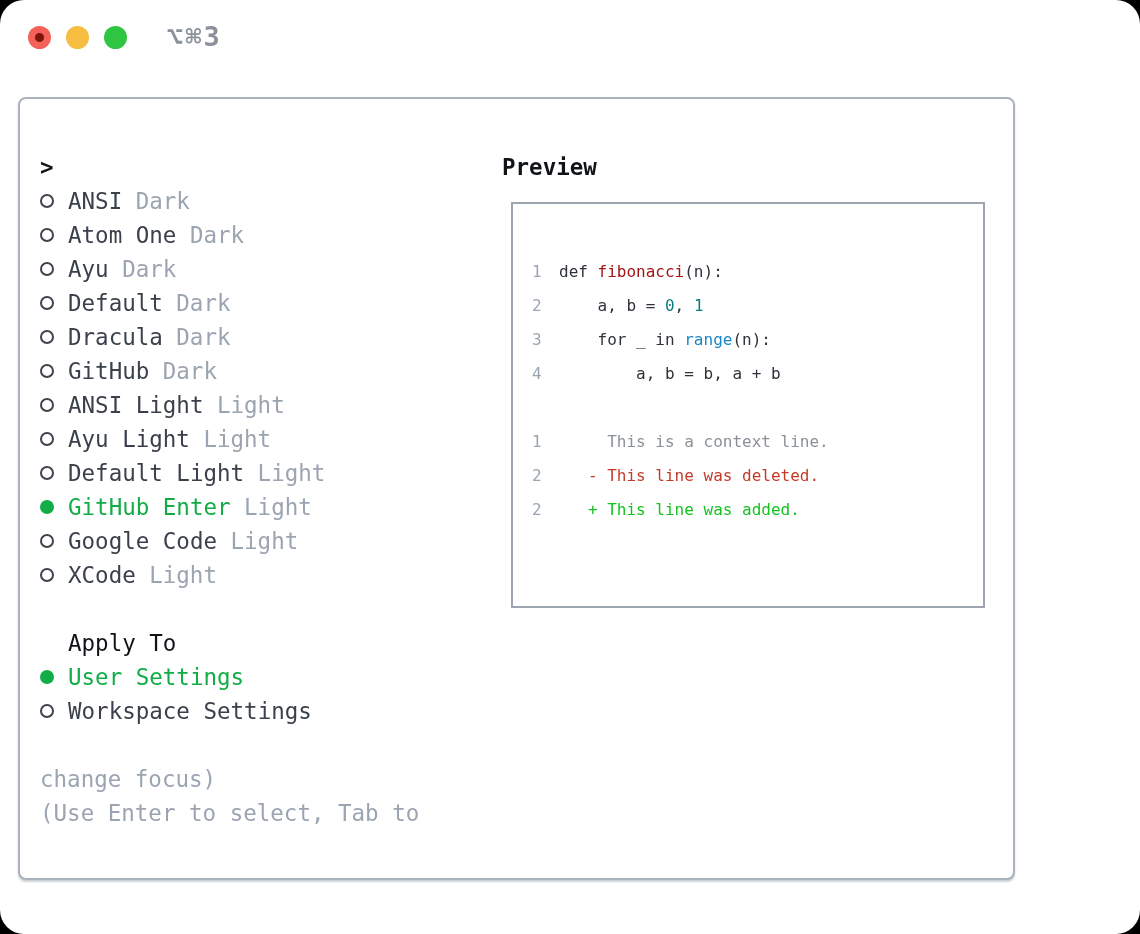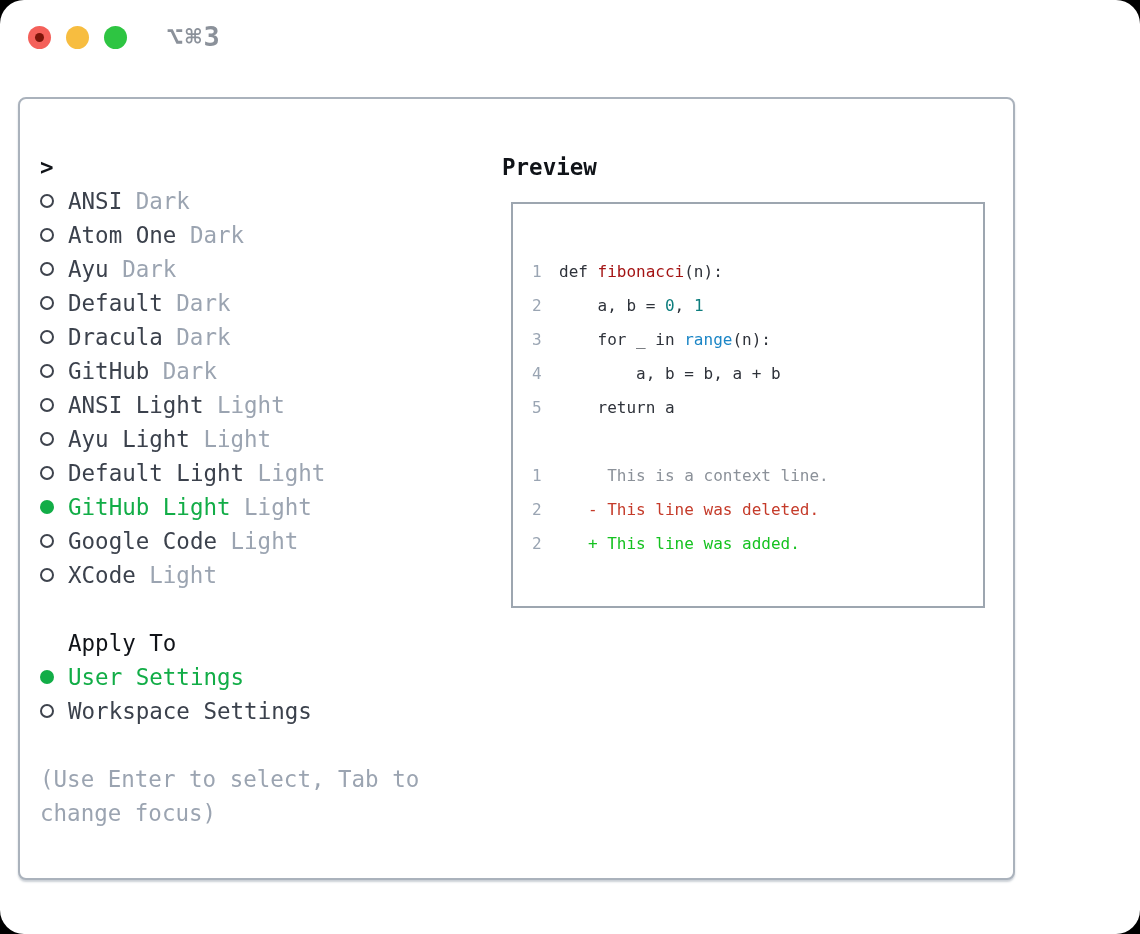--- a/index.html
+++ b/index.html
@@ -68,50 +68,49 @@
       <div id="theme-list">
           <div class="row theme-row"><span class="bullet"><span class="ring"></span></span><span class="tname">ANSI</span><span class="tbadge">Dark</span></div>
           <div class="row theme-row"><span class="bullet"><span class="ring"></span></span><span class="tname">Atom One</span><span class="tbadge">Dark</span></div>
           <div class="row theme-row"><span class="bullet"><span class="ring"></span></span><span class="tname">Ayu</span><span class="tbadge">Dark</span></div>
           <div class="row theme-row"><span class="bullet"><span class="ring"></span></span><span class="tname">Default</span><span class="tbadge">Dark</span></div>
           <div class="row theme-row"><span class="bullet"><span class="ring"></span></span><span class="tname">Dracula</span><span class="tbadge">Dark</span></div>
           <div class="row theme-row"><span class="bullet"><span class="ring"></span></span><span class="tname">GitHub</span><span class="tbadge">Dark</span></div>
           <div class="row theme-row"><span class="bullet"><span class="ring"></span></span><span class="tname">ANSI Light</span><span class="tbadge">Light</span></div>
           <div class="row theme-row"><span class="bullet"><span class="ring"></span></span><span class="tname">Ayu Light</span><span class="tbadge">Light</span></div>
           <div class="row theme-row"><span class="bullet"><span class="ring"></span></span><span class="tname">Default Light</span><span class="tbadge">Light</span></div>
-          <div class="row theme-row"><span class="bullet"><span class="dot-filled"></span></span><span class="tname selected">GitHub Light</span><span class="tbadge">Light</span></div>
+          <div class="row theme-row"><span class="bullet"><span class="dot-filled"></span></span><span class="tname selected">GitHub Enter</span><span class="tbadge">Light</span></div>
           <div class="row theme-row"><span class="bullet"><span class="ring"></span></span><span class="tname">Google Code</span><span class="tbadge">Light</span></div>
           <div class="row theme-row"><span class="bullet"><span class="ring"></span></span><span class="tname">XCode</span><span class="tbadge">Light</span></div>
         </div>
 
       <div class="apply-section">
         <div class="row">
           <span class="bullet"></span><span class="apply-title">Apply To</span>
         </div>
         <div id="apply-options">
             <div class="row apply-row"><span class="bullet"><span class="dot-filled"></span></span><span class="tname selected">User Settings</span></div>
             <div class="row apply-row"><span class="bullet"><span class="ring"></span></span><span class="tname">Workspace Settings</span></div>
           </div>
       </div>
 
       <div class="hint-section" id="hint-block">
+          <div class="row hint-line">change focus)</div>
           <div class="row hint-line">(Use Enter to select, Tab to</div>
-          <div class="row hint-line">change focus)</div>
         </div>
     </div>
 
     <div class="preview-title">Preview</div>
 
     <div class="preview-box">
       <div id="code-block">
           <div class="pline"><span class="ln">1</span><span class="code"><span class="tok-plain">def </span><span class="tok-function">fibonacci</span><span class="tok-plain">(n):</span></span></div>
           <div class="pline"><span class="ln">2</span><span class="code"><span class="tok-plain">    a, b = </span><span class="tok-number">0</span><span class="tok-plain">, </span><span class="tok-number">1</span></span></div>
           <div class="pline"><span class="ln">3</span><span class="code"><span class="tok-plain">    for _ in </span><span class="tok-builtin">range</span><span class="tok-plain">(n):</span></span></div>
           <div class="pline"><span class="ln">4</span><span class="code"><span class="tok-plain">        a, b = b, a + b</span></span></div>
-          <div class="pline"><span class="ln">5</span><span class="code"><span class="tok-plain">    return a</span></span></div>
         </div>
       <div class="diff-sep"></div>
       <div id="diff-block">
           <div class="pline"><span class="ln">1</span><span class="code tok-context">     This is a context line.</span></div>
           <div class="pline"><span class="ln">2</span><span class="code tok-deleted">   - This line was deleted.</span></div>
           <div class="pline"><span class="ln">2</span><span class="code tok-added">   + This line was added.</span></div>
         </div>
     </div>
 
   </div>

